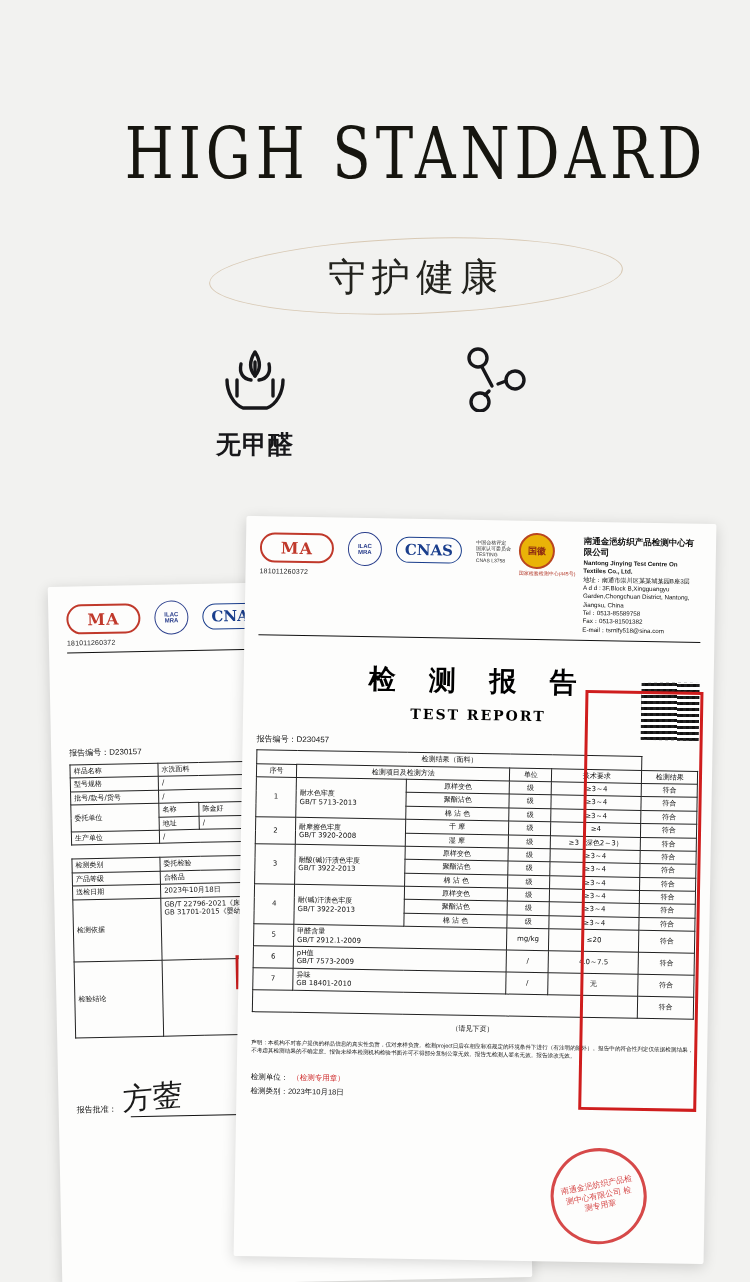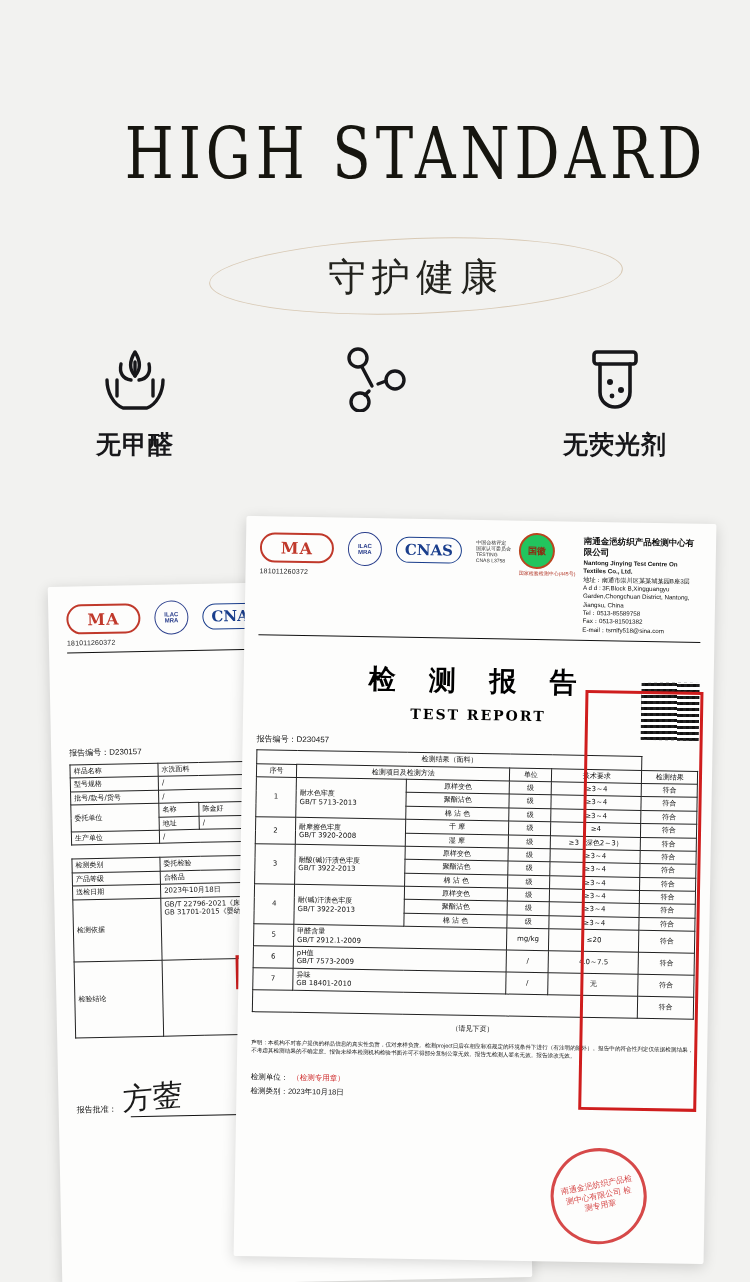--- a/index.html
+++ b/index.html
@@ -119,21 +119,21 @@
     border: 1.5px solid #1a3e8c; color: #1a3e8c;
     font-family: "DejaVu Serif", serif;
     font-size: 15px; font-weight: bold;
     padding: 3px 8px; border-radius: 14px;
   }
   .tiny-col { font-size: 5px; color: #333; line-height: 1.25; }
   .reg-no { font-size: 7px; color: #222; margin-top: 3px; letter-spacing: 0.2px; }
 
   .emblem {
     width: 36px; height: 36px; border-radius: 50%;
-    background: #22c55e;
+    background: #eab308;
     border: 2px solid #b9451f;
     display: flex; align-items: center; justify-content: center;
     color: #8e2b12; font-size: 9px; font-weight: bold;
   }
   .emblem-cap { font-size: 5px; color: #b03020; text-align: center; margin-top: 1px; }
 
   .org-block { font-size: 6.2px; color: #111; line-height: 1.35; }
   .org-block .org-cn { font-size: 8.5px; font-weight: bold; }
   .org-block .org-en { font-weight: bold; }
 
@@ -237,32 +237,20 @@
         <circle cx="20" cy="12" r="9"></circle>
         <circle cx="57" cy="34" r="9"></circle>
         <circle cx="22" cy="56" r="9"></circle>
         <path d="M24 21 L34 40"></path>
         <path d="M40 38 L48 35"></path>
         <path d="M31 45 L27 49"></path>
       </svg>
     </div>
   </div>
 
-  <div class="feature">
-    <div class="ico">
-      <svg width="64" height="66" viewBox="0 0 64 66" fill="none" stroke="#17171a" stroke-width="3.6" stroke-linecap="round" stroke-linejoin="round">
-        <rect x="11" y="6" width="42" height="12" rx="3"></rect>
-        <path d="M17 18 L17 46 C17 55 24 61 32 61 C40 61 47 55 47 46 L47 18"></path>
-        <circle cx="27" cy="36" r="3" fill="#17171a" stroke="none"></circle>
-        <circle cx="38" cy="44" r="3" fill="#17171a" stroke="none"></circle>
-        <circle cx="29" cy="50" r="2.4" fill="#17171a" stroke="none"></circle>
-      </svg>
-    </div>
-    <div class="lbl">无荧光剂</div>
-  </div>
 
 </div>
 
 <div class="cert-area">
 
   <div class="paper paper-back">
     <div style="padding:16px 18px 0 18px;">
       <div class="logo-row">
         <div class="logo-ma">
           <span>MA</span>

